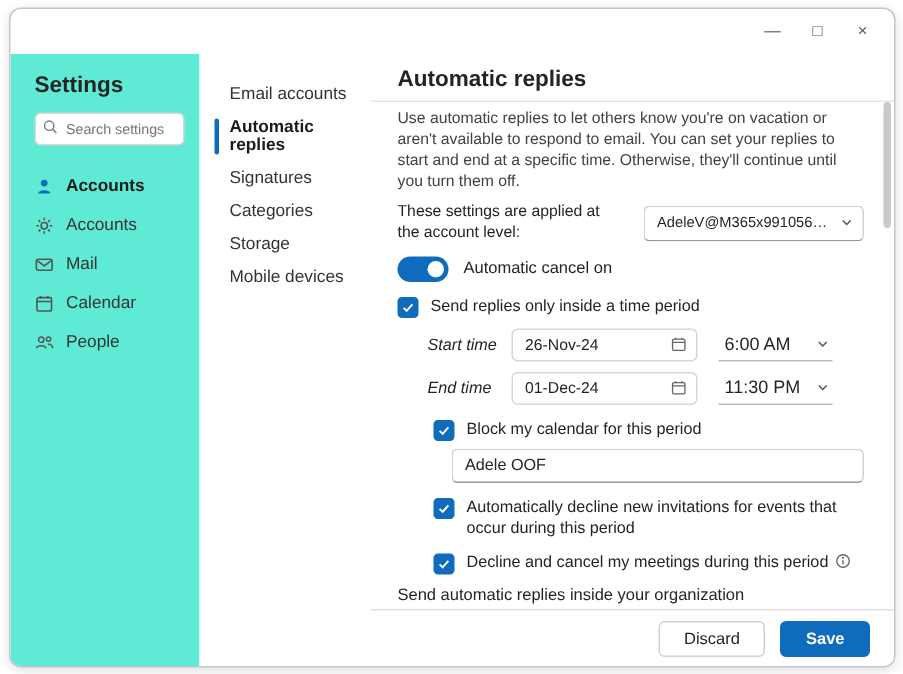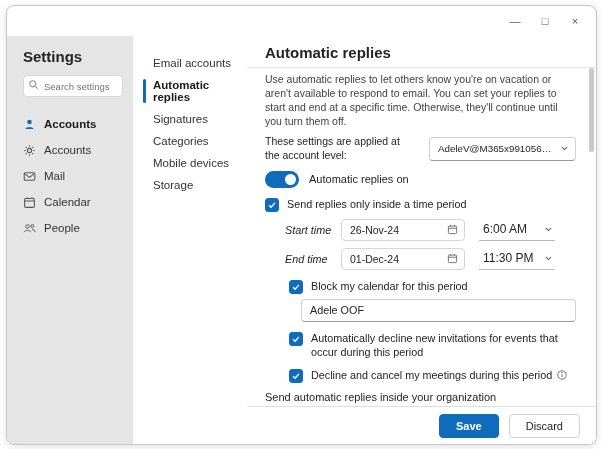--- a/index.html
+++ b/index.html
@@ -23,21 +23,21 @@
   
   .titlebar { height:30px; flex:0 0 30px; display:flex; justify-content:flex-end; align-items:center; padding-right:6px; }
   .win-ctrl {
     width:30px; height:24px; display:flex; align-items:center; justify-content:center;
     font-size:11px; color:#555; cursor:default;
   }
   
   .body-row { flex:1; display:flex; min-height:0; }
 
   
-  .sidebar { width:126px; flex:0 0 126px; background:#e5e5e5; padding:10px 8px 0 16px; }
+  .sidebar { width:126px; flex:0 0 126px; background:#5eead4; padding:10px 8px 0 16px; }
   .settings-title { font-size:15px; font-weight:bold; margin:2px 0 10px 0; }
   .search-box { position:relative; width:100px; }
   .search-box input {
     width:100%; height:22px; border:1px solid #d6d6d6; border-radius:4px;
     font-size:9.5px; padding:0 4px 0 20px; outline:none; background:#fff; color:#333;
     font-family:"Liberation Sans", sans-serif;
   }
   .search-box .sicon { position:absolute; left:5px; top:4px; color:#777; }
   .side-list { margin-top:14px; }
   .side-item { display:flex; align-items:center; gap:8px; height:26px; font-size:11.5px; color:#333; cursor:default; }
@@ -213,22 +213,22 @@
             <span>People</span>
           </div>
         </div>
       </div>
 
       <div class="nav">
         <div class="nav-item">Email accounts</div>
         <div class="nav-item selected">Automatic replies</div>
         <div class="nav-item">Signatures</div>
         <div class="nav-item">Categories</div>
+        <div class="nav-item">Storage</div>
         <div class="nav-item">Mobile devices</div>
-        <div class="nav-item">Storage</div>
       </div>
 
       <div class="main">
         <div class="main-scroll">
 
           <div class="page-title">Automatic replies</div>
           <hr class="title-divider">
 
           <p class="desc">Use automatic replies to let others know you're on vacation or aren't available to respond to email. You can set your replies to start and end at a specific time. Otherwise, they'll continue until you turn them off.</p>
 
@@ -241,21 +241,21 @@
                     <path d="M2.5 4l3.5 3.5L9.5 4" fill="none" stroke="currentColor" stroke-width="1.4"></path>
                   </svg>
               </span>
             </div>
           </div>
 
           <div class="toggle-row">
             <div class="toggle">
                 <div class="knob"></div>
               </div>
-            <span class="toggle-label">Automatic replies on</span>
+            <span class="toggle-label">Automatic cancel on</span>
           </div>
 
           <div class="check-row">
             <div class="checkbox">
               <svg width="10" height="10" viewBox="0 0 12 12">
                   <path d="M2.5 6.3l2.4 2.4 4.6-5.2" fill="none" stroke="#fff" stroke-width="1.6"></path>
                 </svg>
             </div>
             <span class="check-label">Send replies only inside a time period</span>
           </div>
@@ -341,20 +341,20 @@
                 </span></span>
           </div>
 
           <div class="org-label">Send automatic replies inside your organization</div>
 
         </div>
 
         <div class="scroll-thumb"></div>
 
         <div class="footer">
+          <button class="btn btn-secondary">Discard</button>
           <button class="btn btn-primary">Save</button>
-          <button class="btn btn-secondary">Discard</button>
         </div>
       </div>
 
     </div>
   </div>
 </div>
 
 </body></html>

